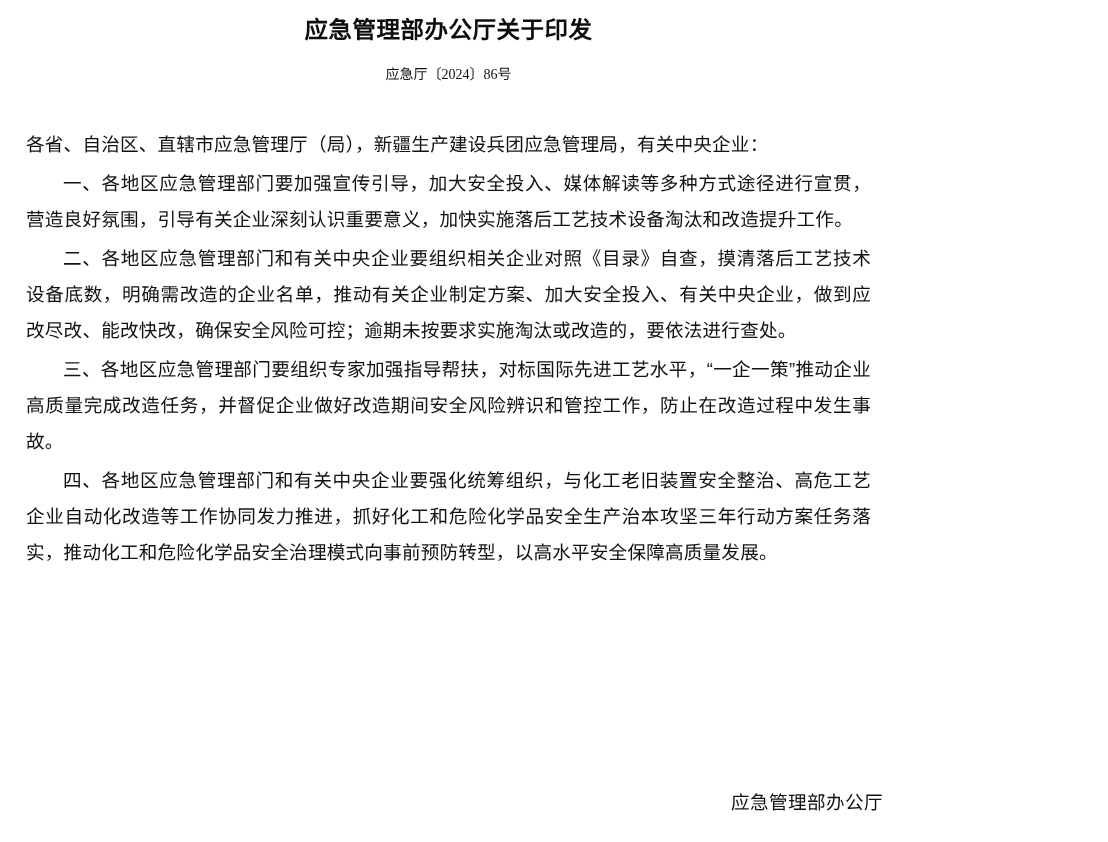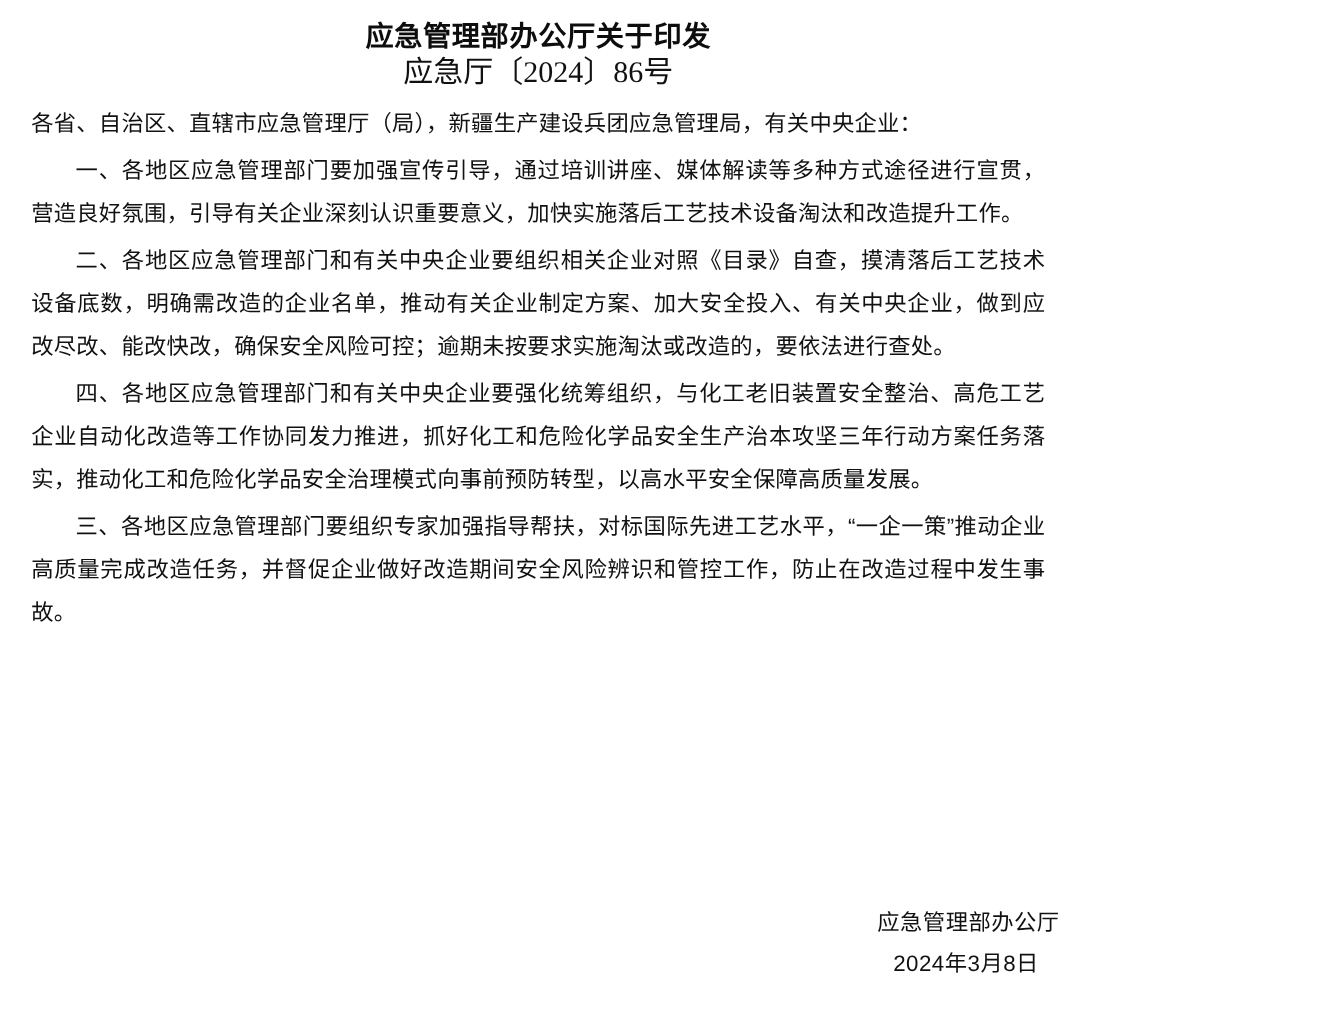--- a/index.html
+++ b/index.html
@@ -30,28 +30,28 @@
     color: #0d0d0d;
     margin: 0 auto;
     width: 780px;
   }
   .doc-title .line {
     display: block;
     white-space: nowrap;
   }
   .doc-number {
     text-align: center;
-    font-size: 25px;
+    font-size: 14px;
     line-height: 28px;
-    margin-top: 0;
+    margin-top: 14px;
     color: #111111;
     font-family: "Liberation Serif", "DejaVu Serif", serif;
   }
   .body-block {
-    margin-top: 10px;
+    margin-top: 38px;
   }
   p.para {
     font-size: 18.6px;
     line-height: 36px;
     margin: 0 0 3px 0;
     text-align: justify;
     text-justify: inter-ideograph;
     color: #111111;
     letter-spacing: 0.2px;
   }
@@ -83,24 +83,23 @@
 <div class="page">
 
   <div class="doc-title">
     <span class="line">应急管理部办公厅关于印发</span>
   </div>
 
   <div class="doc-number">应急厅〔2024〕86号</div>
 
   <div class="body-block">
     <p class="para">各省、自治区、直辖市应急管理厅（局），新疆生产建设兵团应急管理局，有关中央企业：</p>
-    <p class="para indent">一、各地区应急管理部门要加强宣传引导，通过培训讲座、媒体解读等多种方式途径进行宣贯，营造良好氛围，引导有关企业深刻认识重要意义，加快实施落后工艺技术设备淘汰和改造提升工作。</p>
+    <p class="para indent">一、各地区应急管理部门要加强宣传引导，加大安全投入、媒体解读等多种方式途径进行宣贯，营造良好氛围，引导有关企业深刻认识重要意义，加快实施落后工艺技术设备淘汰和改造提升工作。</p>
     <p class="para indent">二、各地区应急管理部门和有关中央企业要组织相关企业对照《目录》自查，摸清落后工艺技术设备底数，明确需改造的企业名单，推动有关企业制定方案、加大安全投入、有关中央企业，做到应改尽改、能改快改，确保安全风险可控；逾期未按要求实施淘汰或改造的，要依法进行查处。</p>
+    <p class="para indent">三、各地区应急管理部门要组织专家加强指导帮扶，对标国际先进工艺水平，“一企一策”推动企业高质量完成改造任务，并督促企业做好改造期间安全风险辨识和管控工作，防止在改造过程中发生事故。</p>
     <p class="para indent">四、各地区应急管理部门和有关中央企业要强化统筹组织，与化工老旧装置安全整治、高危工艺企业自动化改造等工作协同发力推进，抓好化工和危险化学品安全生产治本攻坚三年行动方案任务落实，推动化工和危险化学品安全治理模式向事前预防转型，以高水平安全保障高质量发展。</p>
-    <p class="para indent">三、各地区应急管理部门要组织专家加强指导帮扶，对标国际先进工艺水平，“一企一策”推动企业高质量完成改造任务，并督促企业做好改造期间安全风险辨识和管控工作，防止在改造过程中发生事故。</p>
   </div>
 
   <div class="signature">
     <div class="org">应急管理部办公厅</div>
-    <div class="date">2024年3月8日</div>
   </div>
 
 </div>
 
 </body></html>

